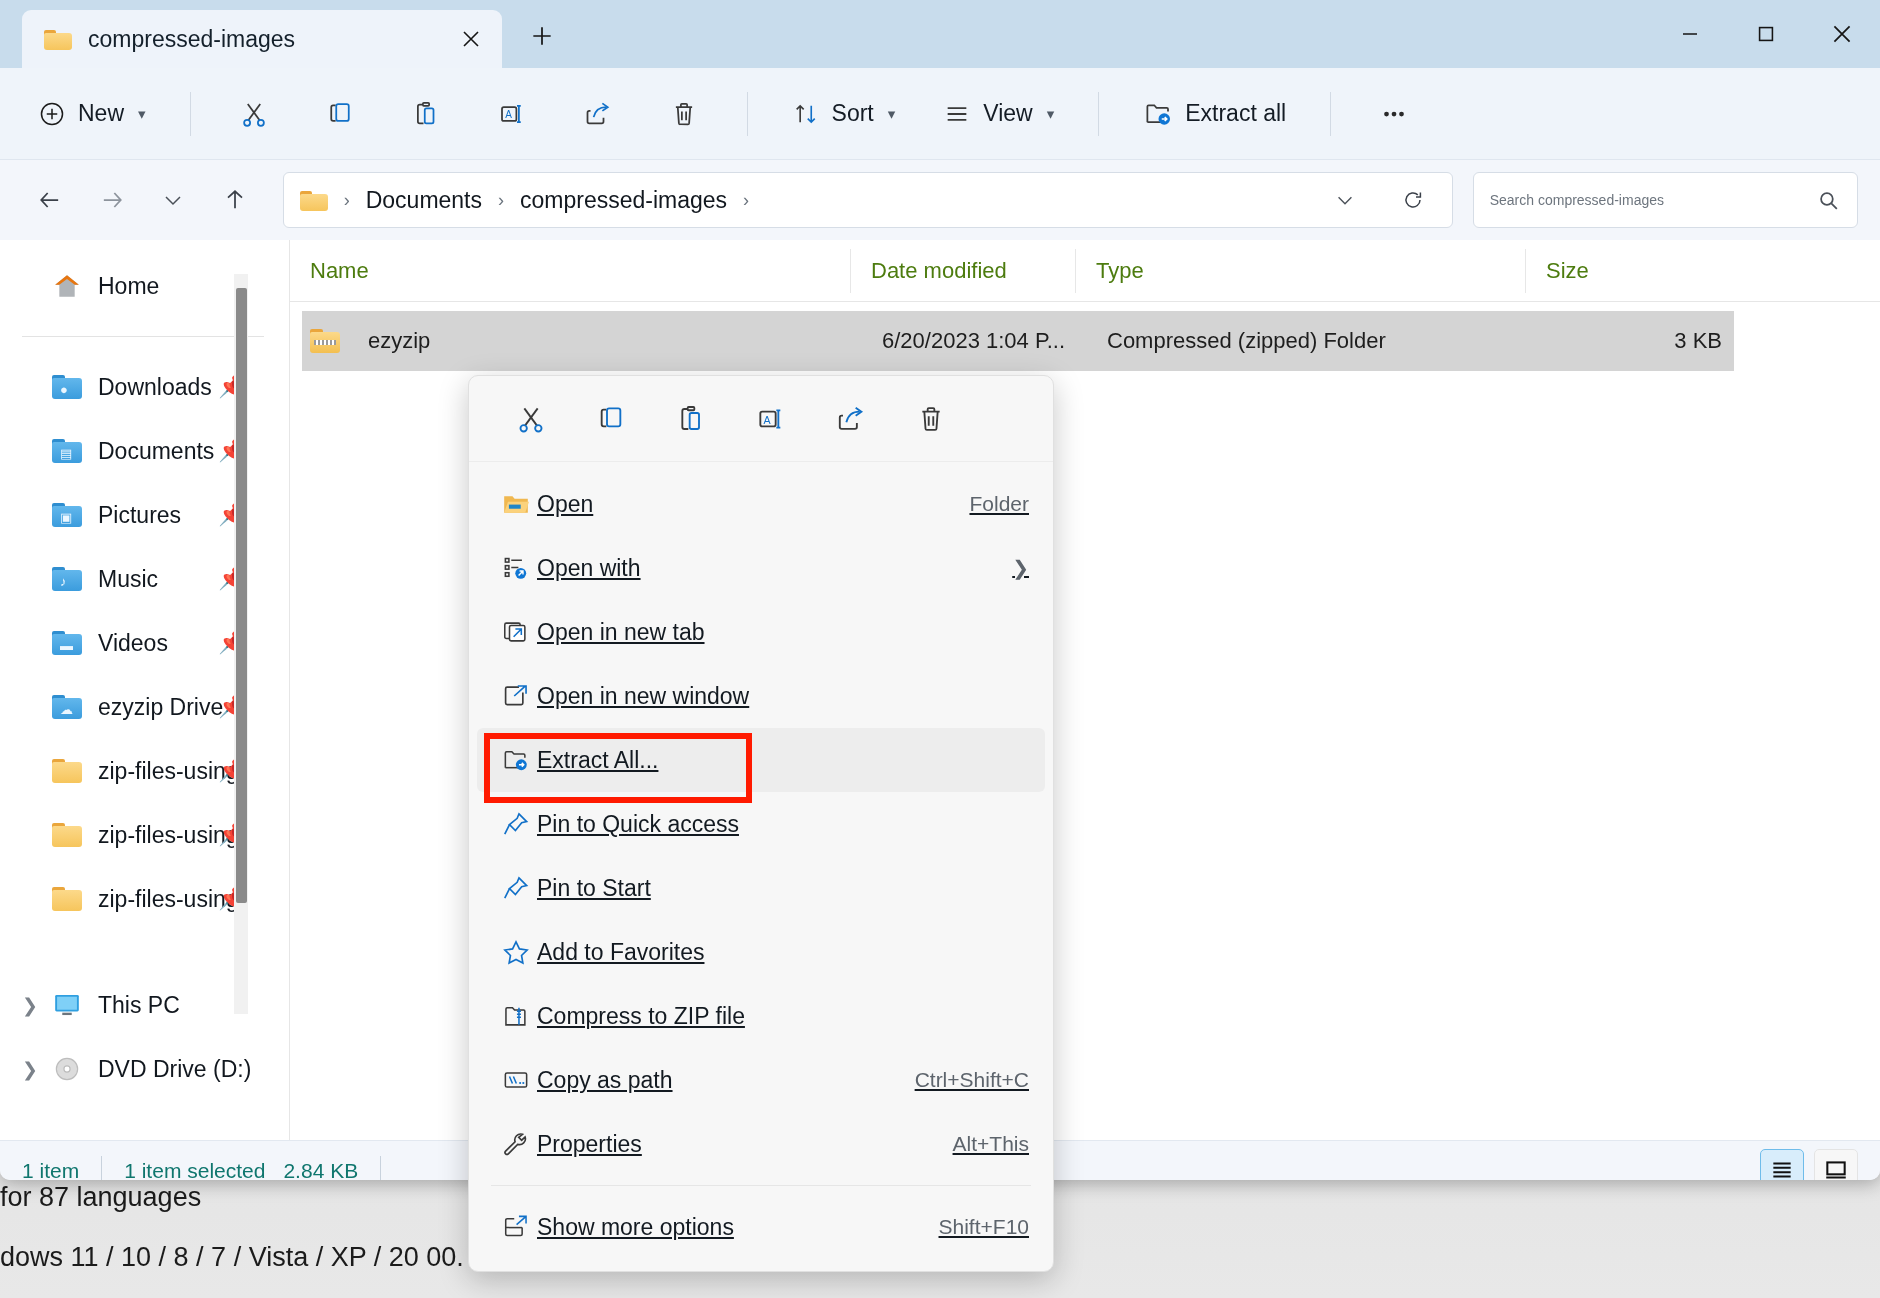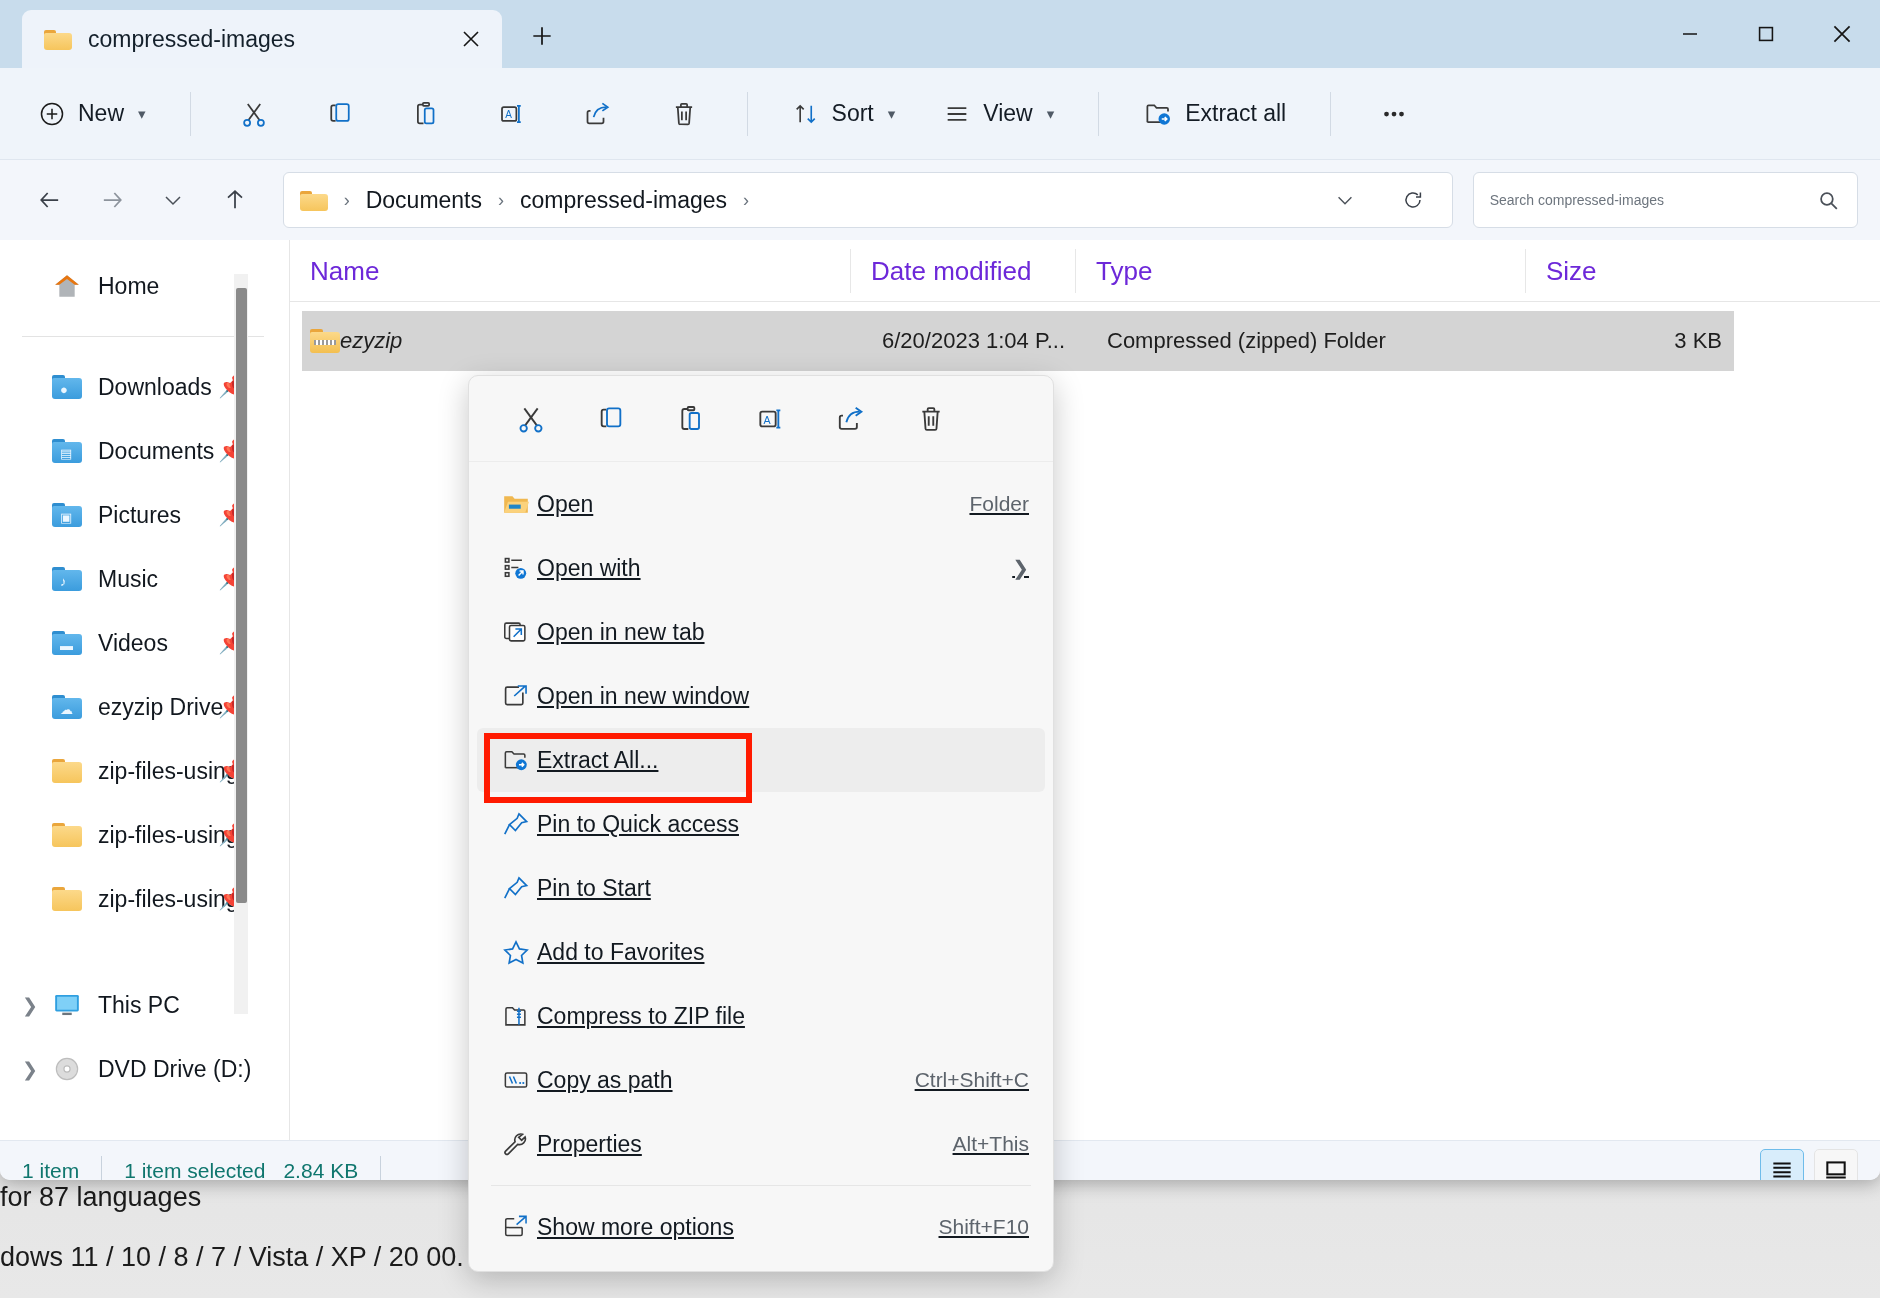--- a/index.html
+++ b/index.html
@@ -203,41 +203,41 @@
   }
 
   
   #filelist { flex:1; position:relative; background:#fff; }
   #col-head {
     display:flex; align-items:flex-end;
     height: 62px; padding: 0 0 8px 0;
     border-bottom: 1px solid #e6e6e6;
   }
   .col {
-    font-size: 26px; color:#6d28d9;
+    font-size: 22px; color:#4d7c0f;
     padding-left: 20px;
     border-left:1px solid #e7e7e7;
     height:44px; display:flex; align-items:center;
   }
   .col:first-child { border-left: none; }
   #c-name { width: 560px; }
   #c-date { width: 225px; }
   #c-type { width: 450px; }
   #c-size { width: 200px; }
 
   #row {
     height: 60px;
     margin: 9px 0 0 12px;
     width: 1432px;
     background: #d4d4d4;
     display:flex; align-items:center;
     font-size: 22px; color:#1e1e1e;
   }
   .cell { padding-left: 20px; white-space:nowrap; }
-  #cell-name { width: 560px; display:flex; align-items:center; gap:0; padding-left:8px;font-style:italic; }
+  #cell-name { width: 560px; display:flex; align-items:center; gap:28px; padding-left:8px; }
   #cell-date { width: 225px; }
   #cell-type { width: 450px; }
   #cell-size { width: 185px; text-align:right; }
   .zipico { width:30px; height:26px; position:relative; flex:none; }
   .zipico::before { content:''; position:absolute; left:0; top:1px; width:13px; height:5px;
      background:#eaa63c; border-radius:2px 2px 0 0; }
   .zipico::after { content:''; position:absolute; left:0; top:4px; width:30px; height:21px;
      background:linear-gradient(180deg,#fcd98a 0%,#f3bf50 100%); border-radius:2px 3px 3px 3px; }
   .zipteeth { position:absolute; z-index:3; left:4px; top:12px; width:22px; height:5px;
      background: repeating-linear-gradient(90deg,#9a9a9a 0 2px,#ffffff 2px 4px); }

